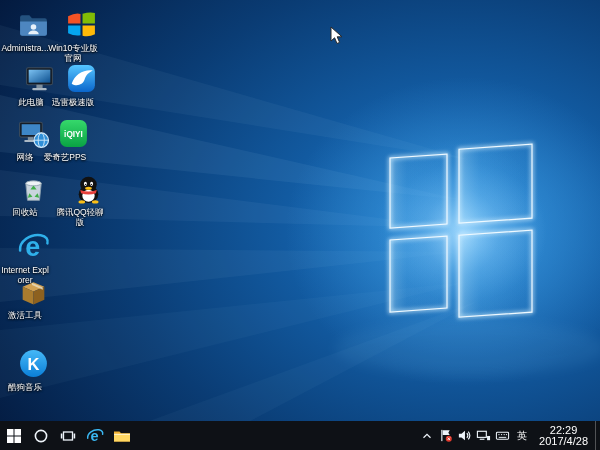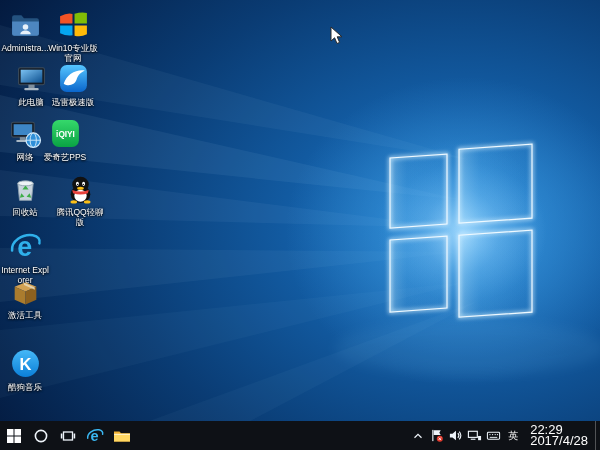--- a/index.html
+++ b/index.html
@@ -3,34 +3,34 @@
 <meta charset="utf-8">
 <style>
   html,body{margin:0;padding:0;width:600px;height:450px;overflow:hidden;
     font-family:"Liberation Sans",sans-serif;background:#06244d;position:relative}
   *{box-sizing:border-box}
 
   .wallpaper{position:absolute;inset:0;z-index:0}
 
   
   .icon-cell{position:absolute;width:50px;display:flex;flex-direction:column;
-    align-items:center;z-index:5;cursor:default}
+    align-items:flex-end;z-index:5;cursor:default}
   .icon-img{width:33px;height:33px;display:block}
   .icon-label{margin-top:2px;font-size:8.5px;line-height:10px;color:#fff;text-align:center;
     text-shadow:0 1px 2px #000,0 0 3px rgba(0,0,0,.85);word-break:break-all;width:100%}
 
   
   .taskbar{position:absolute;left:0;right:0;bottom:0;height:29px;background:#0e1116;
     display:flex;align-items:center;z-index:50}
   .tb-btn{width:27px;height:29px;display:flex;align-items:center;justify-content:center;
     background:transparent;border:0;padding:0;cursor:pointer}
   .tray{margin-left:auto;display:flex;align-items:center;height:100%}
   .tray-icon{width:19px;height:29px;display:flex;align-items:center;justify-content:center;cursor:pointer}
   .ime{color:#fff;font-size:10px;width:20px;text-align:center;height:29px;line-height:29px;cursor:pointer}
-  .clock{color:#fff;font-size:13px;line-height:10.5px;text-align:left;padding:0 7px;cursor:pointer}
+  .clock{color:#fff;font-size:11px;line-height:10.5px;text-align:center;padding:0 7px;cursor:pointer}
   .show-desktop{width:5px;height:100%;border-left:1px solid rgba(255,255,255,.28);cursor:pointer}
 
   .cursor{position:absolute;left:330px;top:26px;z-index:99;pointer-events:none}
 </style>
 </head>
 <body>
 
 <div class="wallpaper">
   <svg width="600" height="450" viewBox="0 0 600 450" preserveAspectRatio="none">
     <defs>

